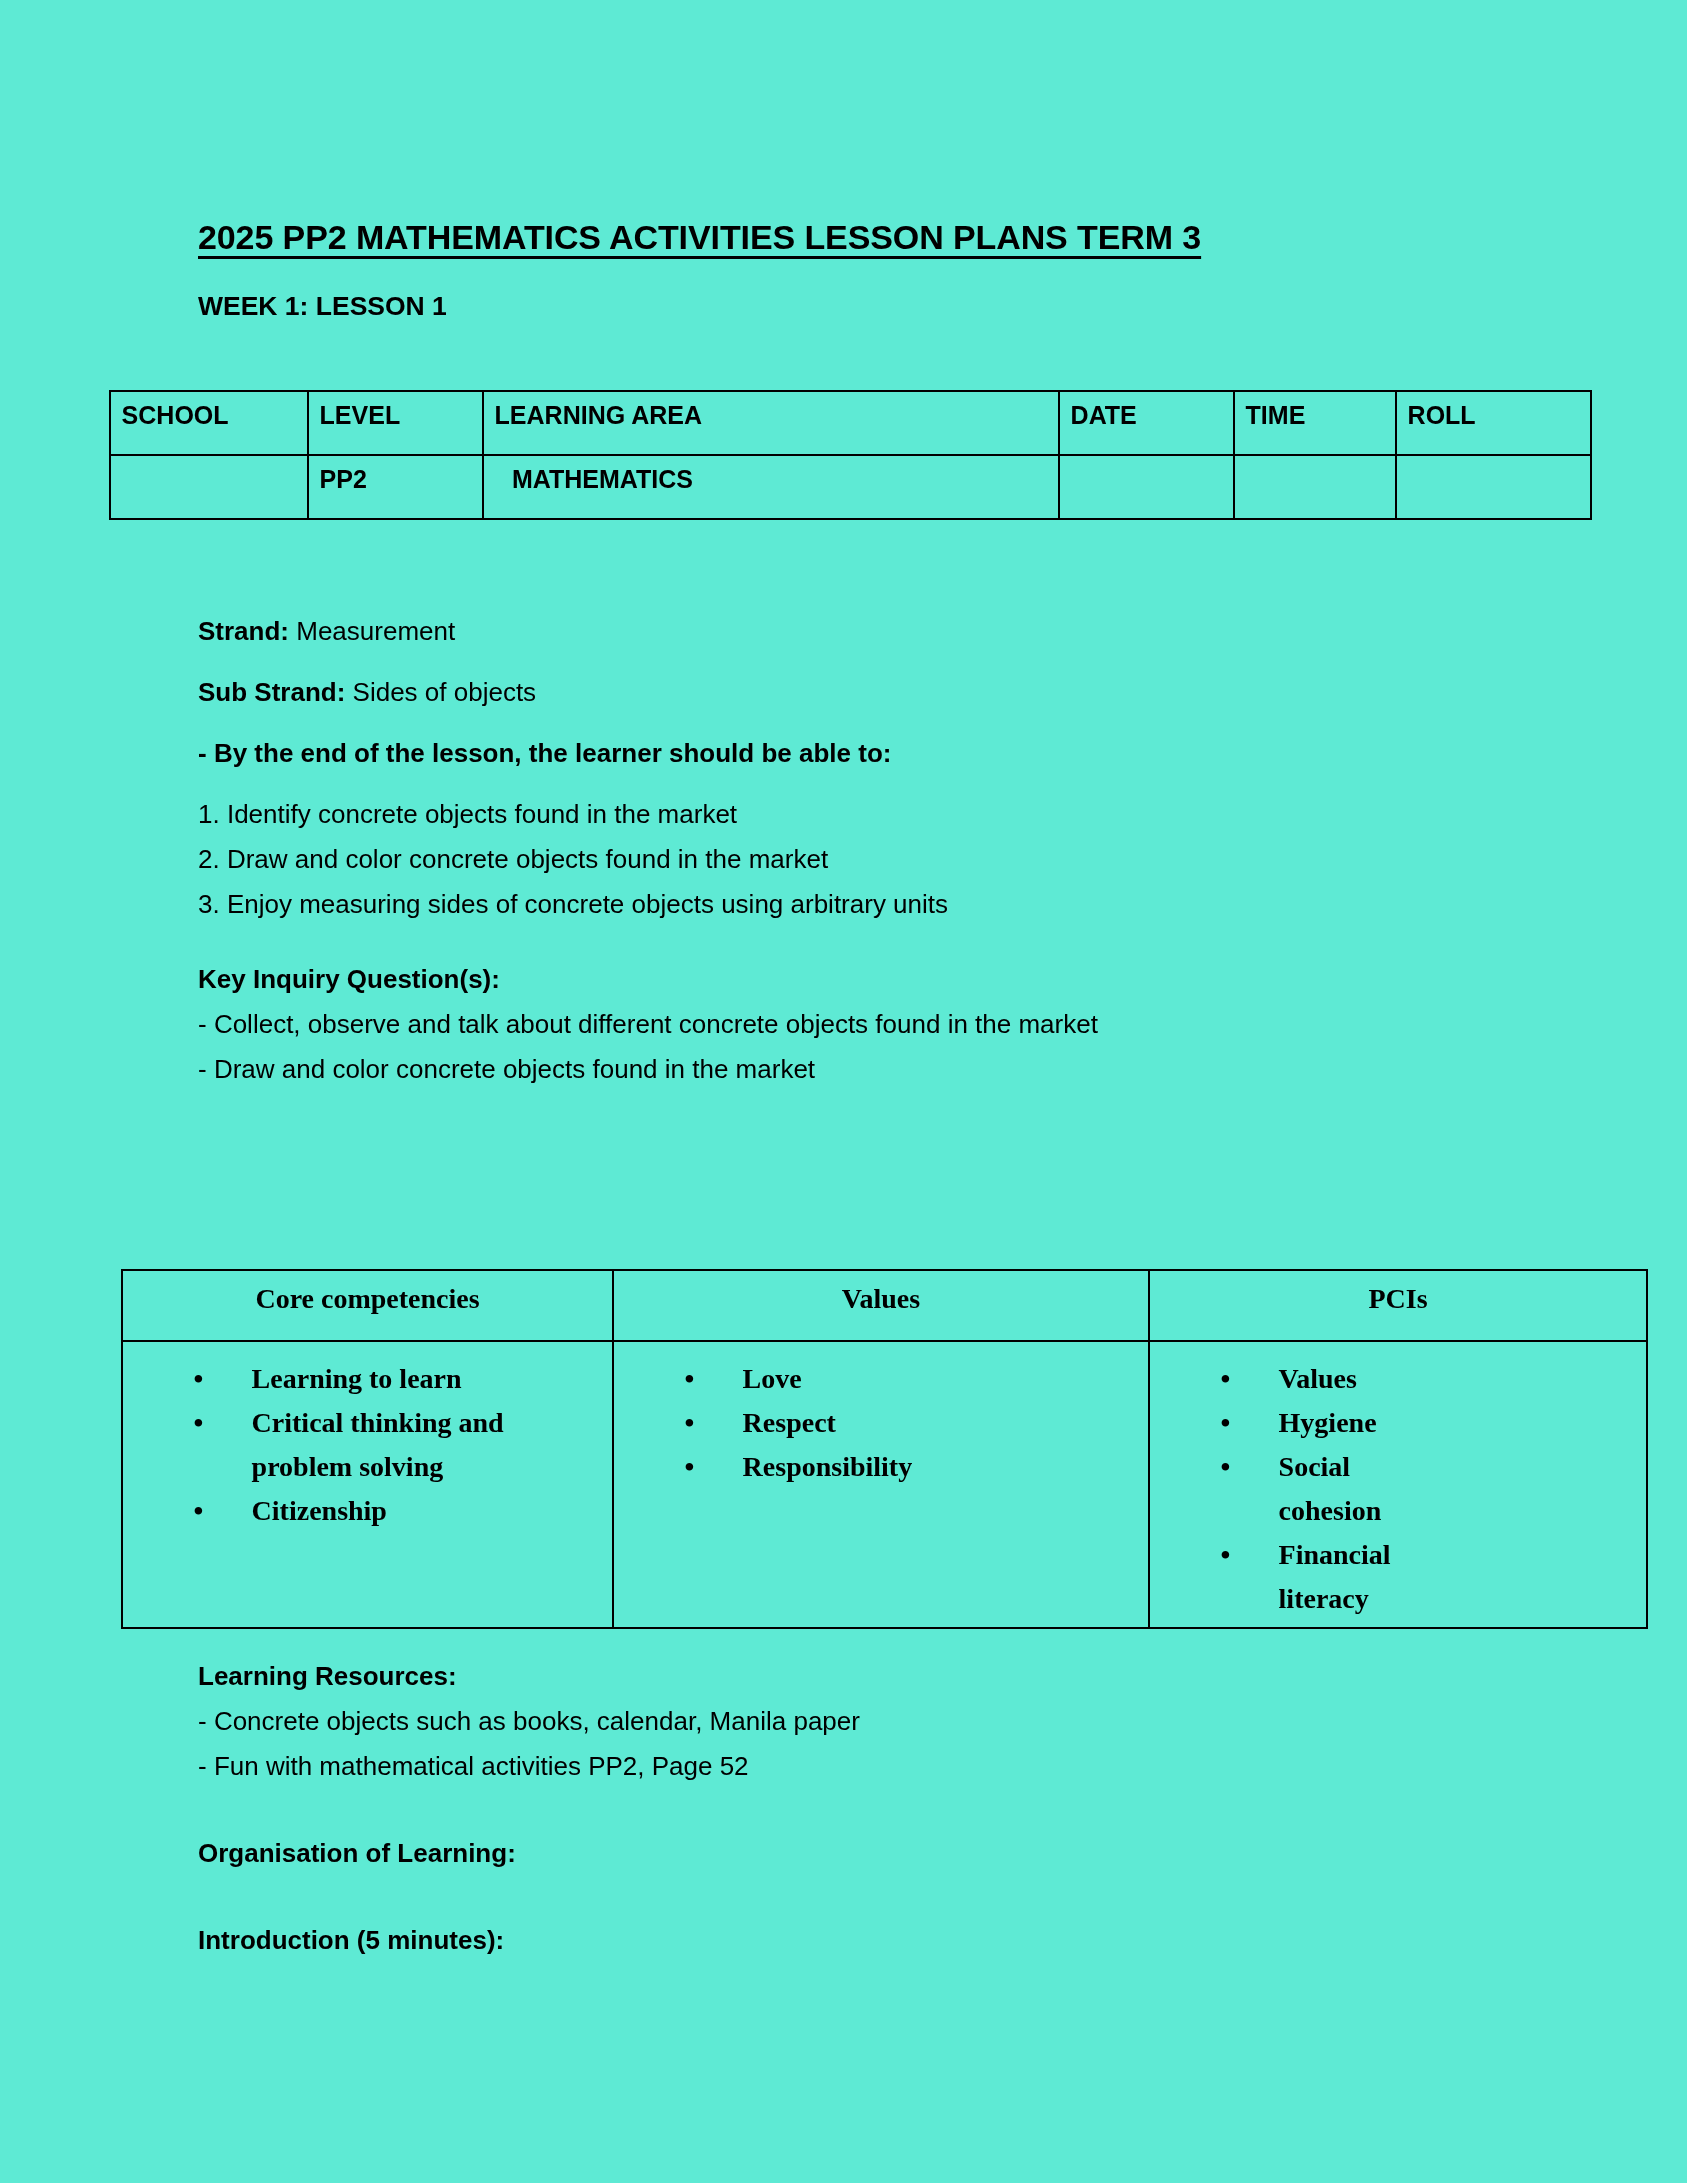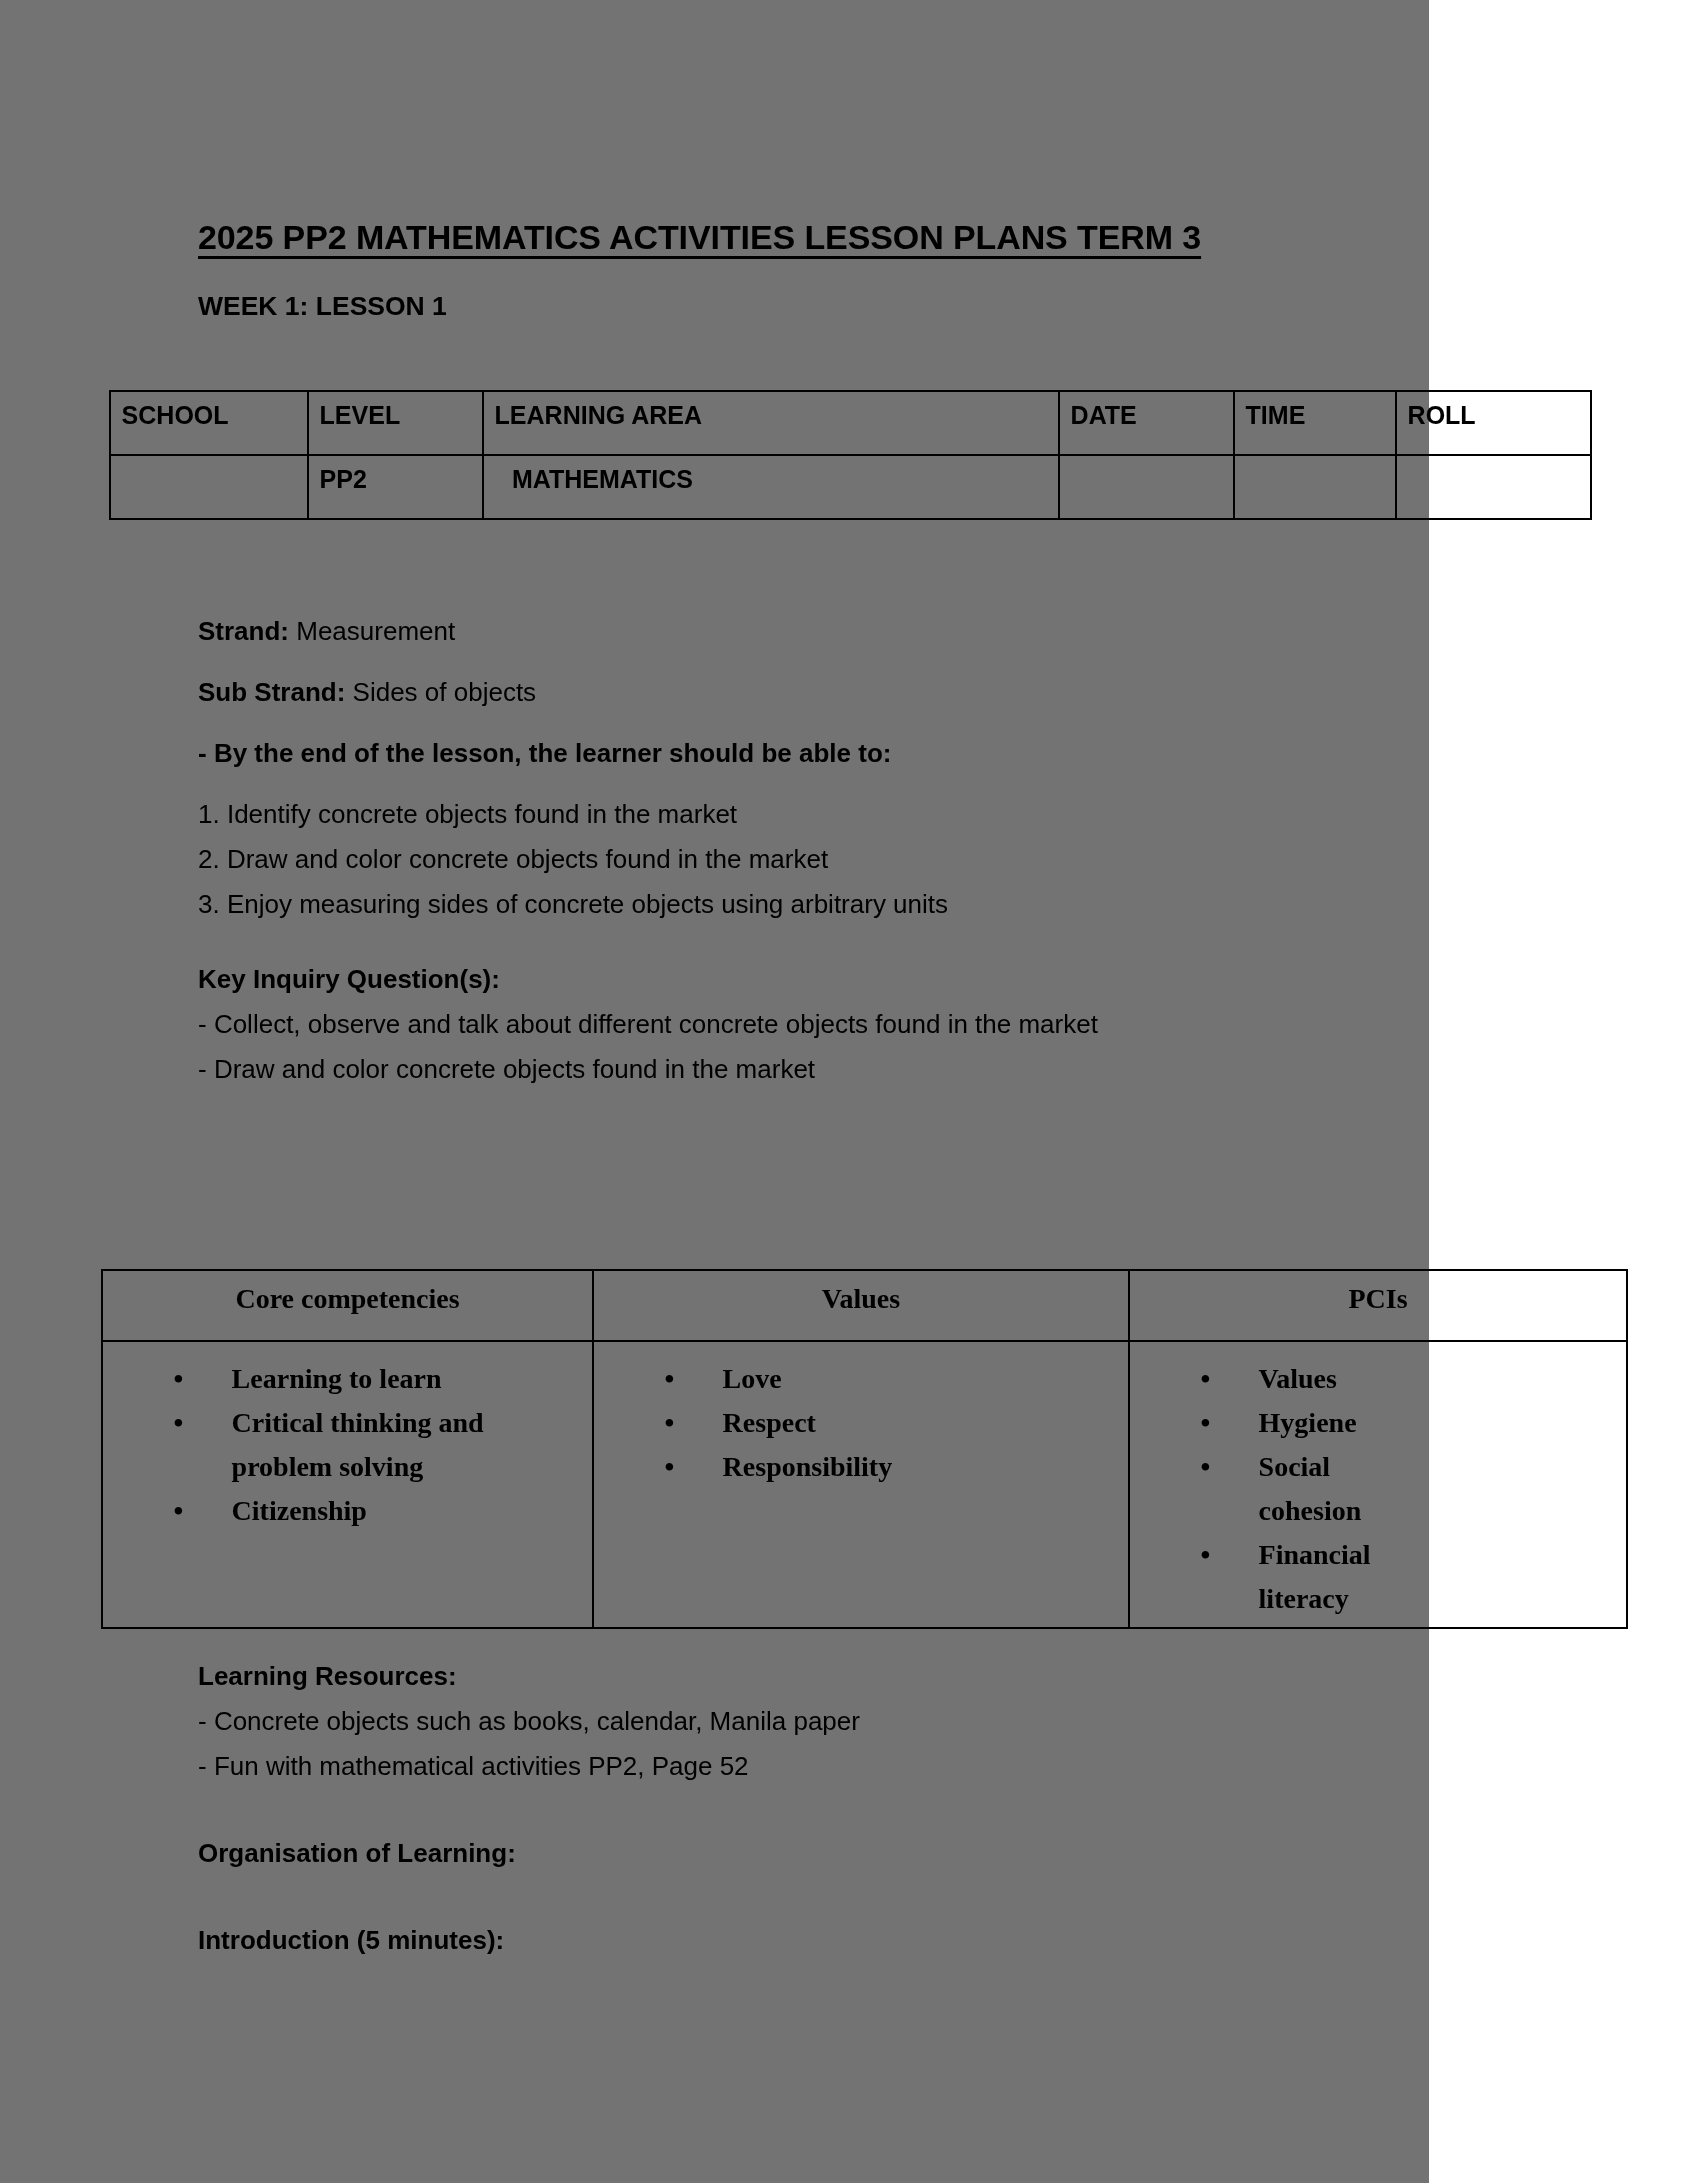--- a/index.html
+++ b/index.html
@@ -10,23 +10,23 @@
   body {
     width: 1687px;
     height: 2183px;
     font-family: "Liberation Sans", sans-serif;
     color: #000000;
     -webkit-font-smoothing: antialiased;
   }
 
   .page {
     position: relative;
-    width: 1429px;
+    width: 1687px;
     height: 2183px;
-    background: #737373;
+    background: #5eead4;
     box-sizing: border-box;
     padding: 0;
   }
 
   
   .doc-title {
     position: absolute;
     left: 198px;
     top: 195px;
     font-size: 34px;
@@ -87,21 +87,21 @@
   }
   .line.b { font-weight: bold; }
   .lbl { font-weight: bold; }
   .gap-sm { height: 16px; }
   .gap-md { height: 30px; }
   .gap-lg { height: 42px; }
 
   
   .comp-table {
     position: absolute;
-    left: 101px;
+    left: 121px;
     top: 1269px;
     width: 1525px;
     border-collapse: collapse;
     table-layout: fixed;
     font-family: "Liberation Serif", serif;
   }
   .comp-table td, .comp-table th {
     border: 2px solid #000000;
     box-sizing: border-box;
     vertical-align: top;

